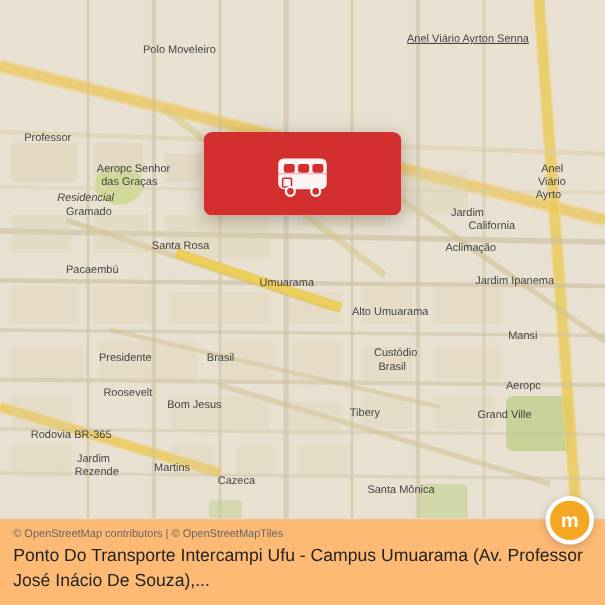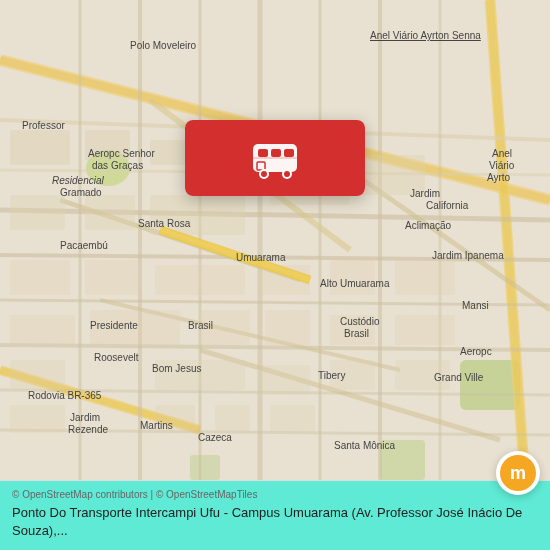--- a/index.html
+++ b/index.html
@@ -18,34 +18,34 @@
       background-color: #e8e0d8;
       overflow: hidden;
     }
 
     
     .bottom-bar {
       position: absolute;
       bottom: 0;
       left: 0;
       right: 0;
-      background: #5eead4;
+      background: #fdba74;
       padding: 8px 12px 10px;
       border-top: 1px solid #ddd;
       z-index: 10;
     }
 
     .attribution {
       font-size: 10px;
       color: #666;
       margin-bottom: 4px;
     }
 
     .location-name {
-      font-size: 13px;
+      font-size: 16px;
       color: #222;
       font-weight: 400;
       line-height: 1.4;
     }
 
     
     .popup-card {
       position: absolute;
       top: 120px;
       left: 50%;

